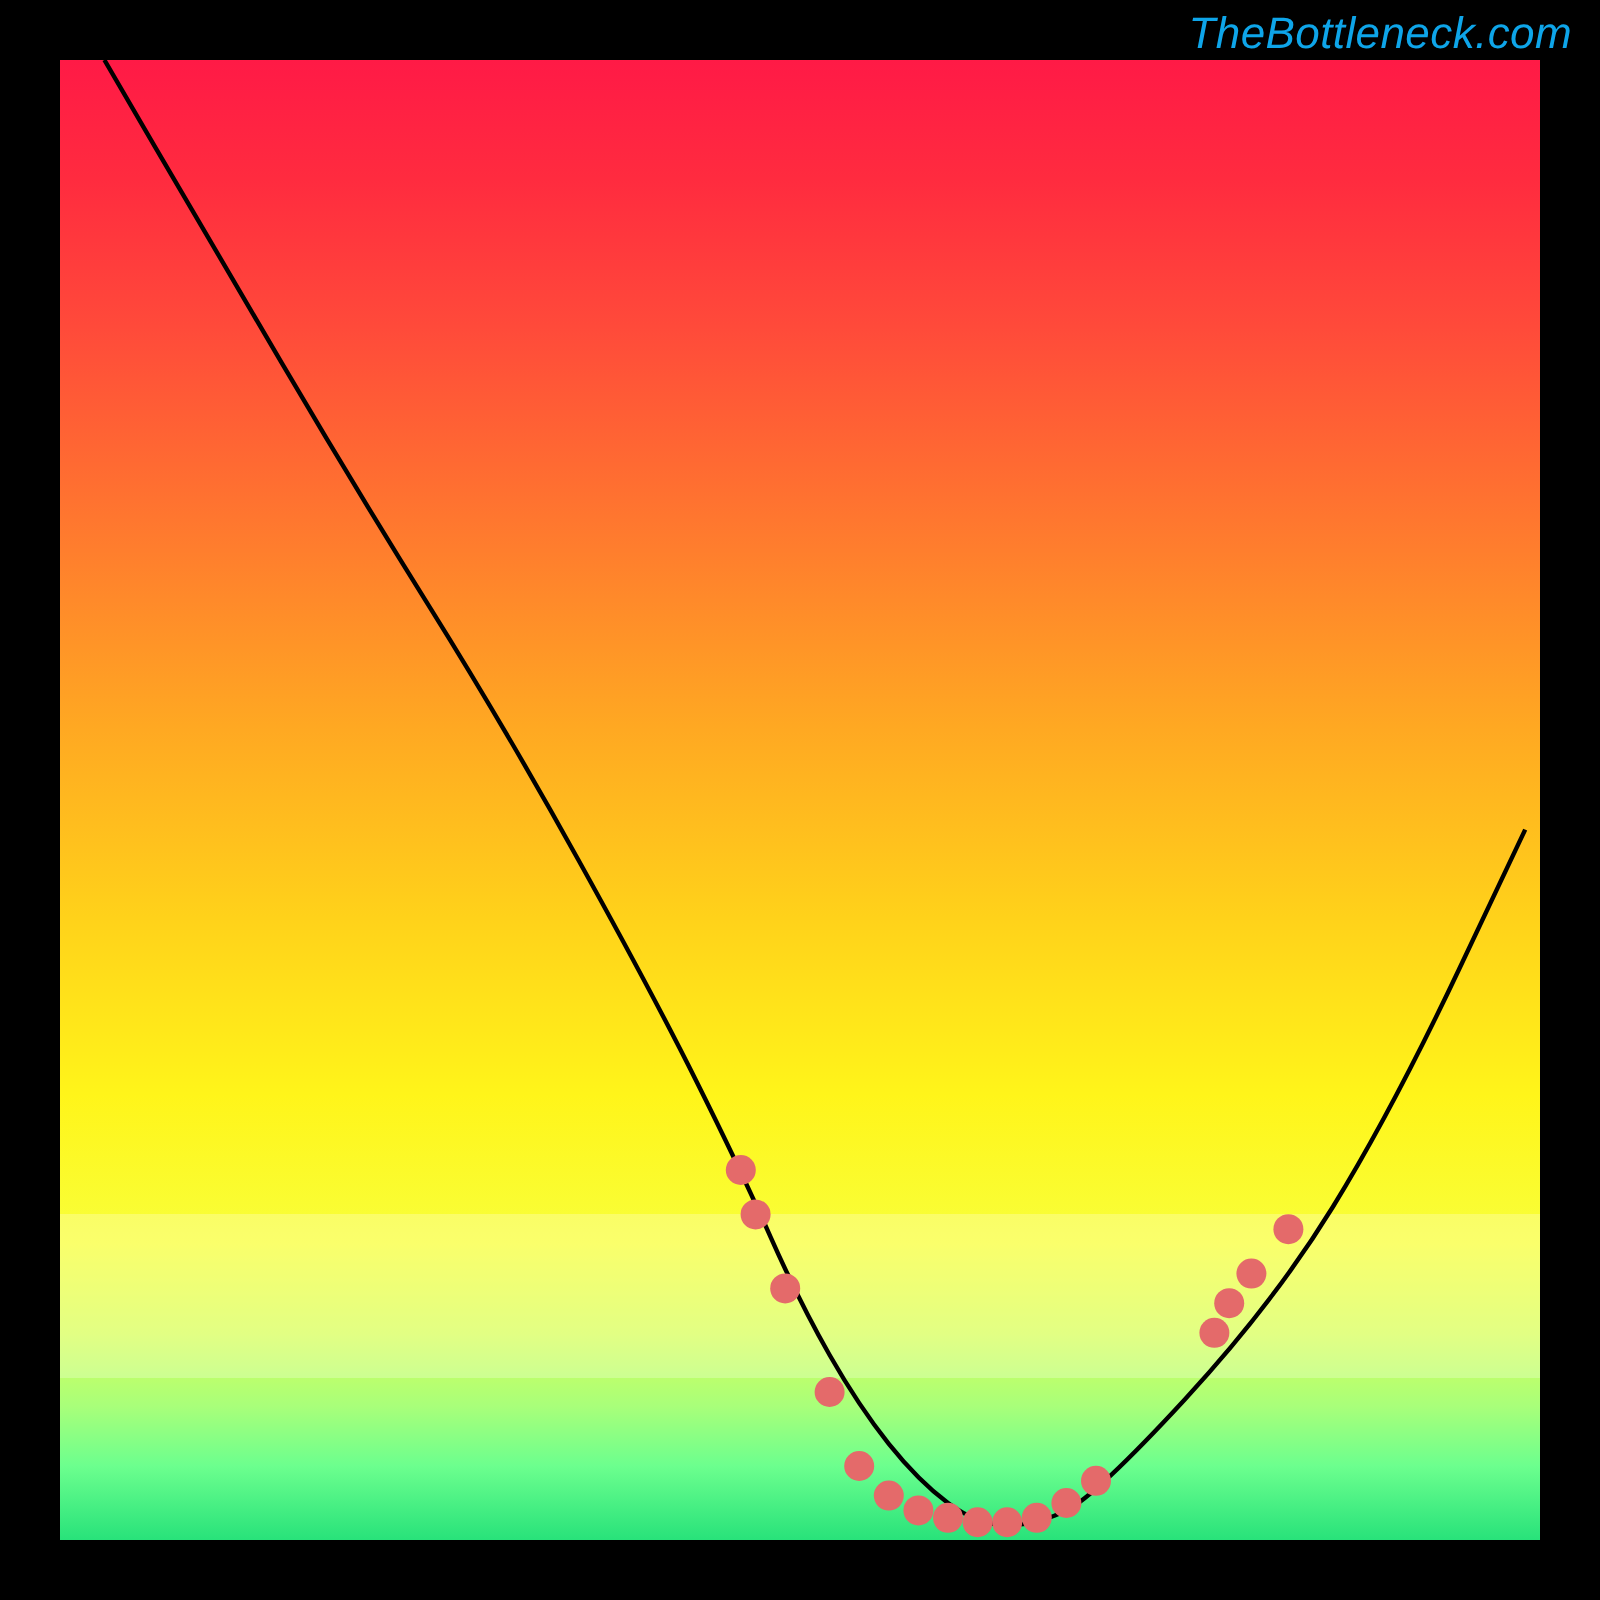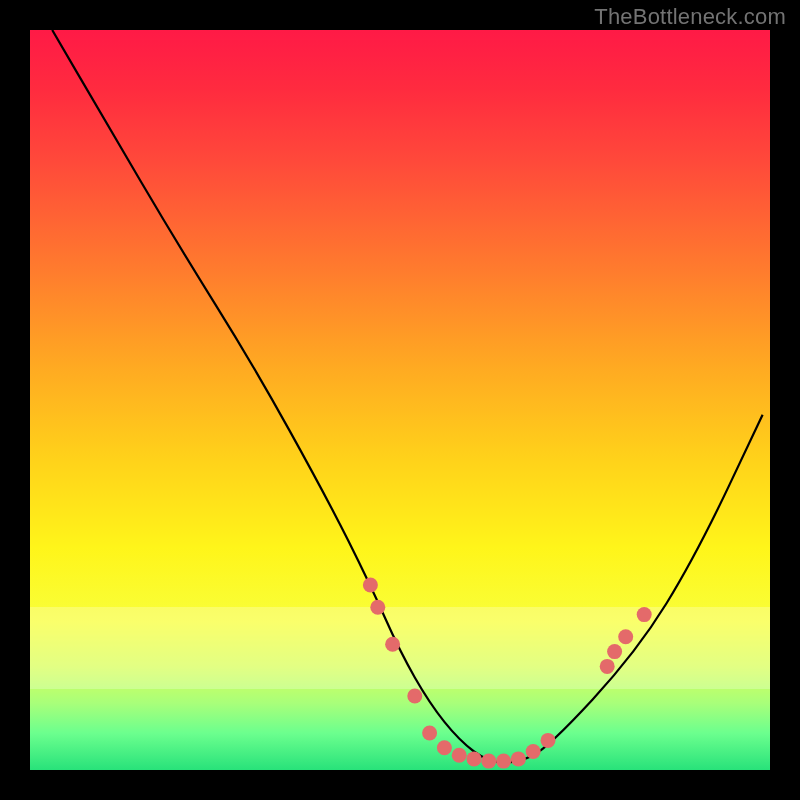--- a/index.html
+++ b/index.html
@@ -49,25 +49,26 @@
     position: absolute;
     left: 0;
     width: 100%;
     background: rgba(255, 255, 255, 0.25);
     pointer-events: none;
   }
   .watermark {
     position: absolute;
     right: 14px;
     top: 4px;
-    color: #737373;
+    color: #0ea5e9;
     font-size: 22px;
     font-weight: 500;
     letter-spacing: 0.2px;
     pointer-events: none;
+    font-style: italic;
   }
   svg.curve {
     position: absolute;
     left: 0;
     top: 0;
     width: 740px;
     height: 740px;
     overflow: visible;
   }
   svg.curve path.line {

